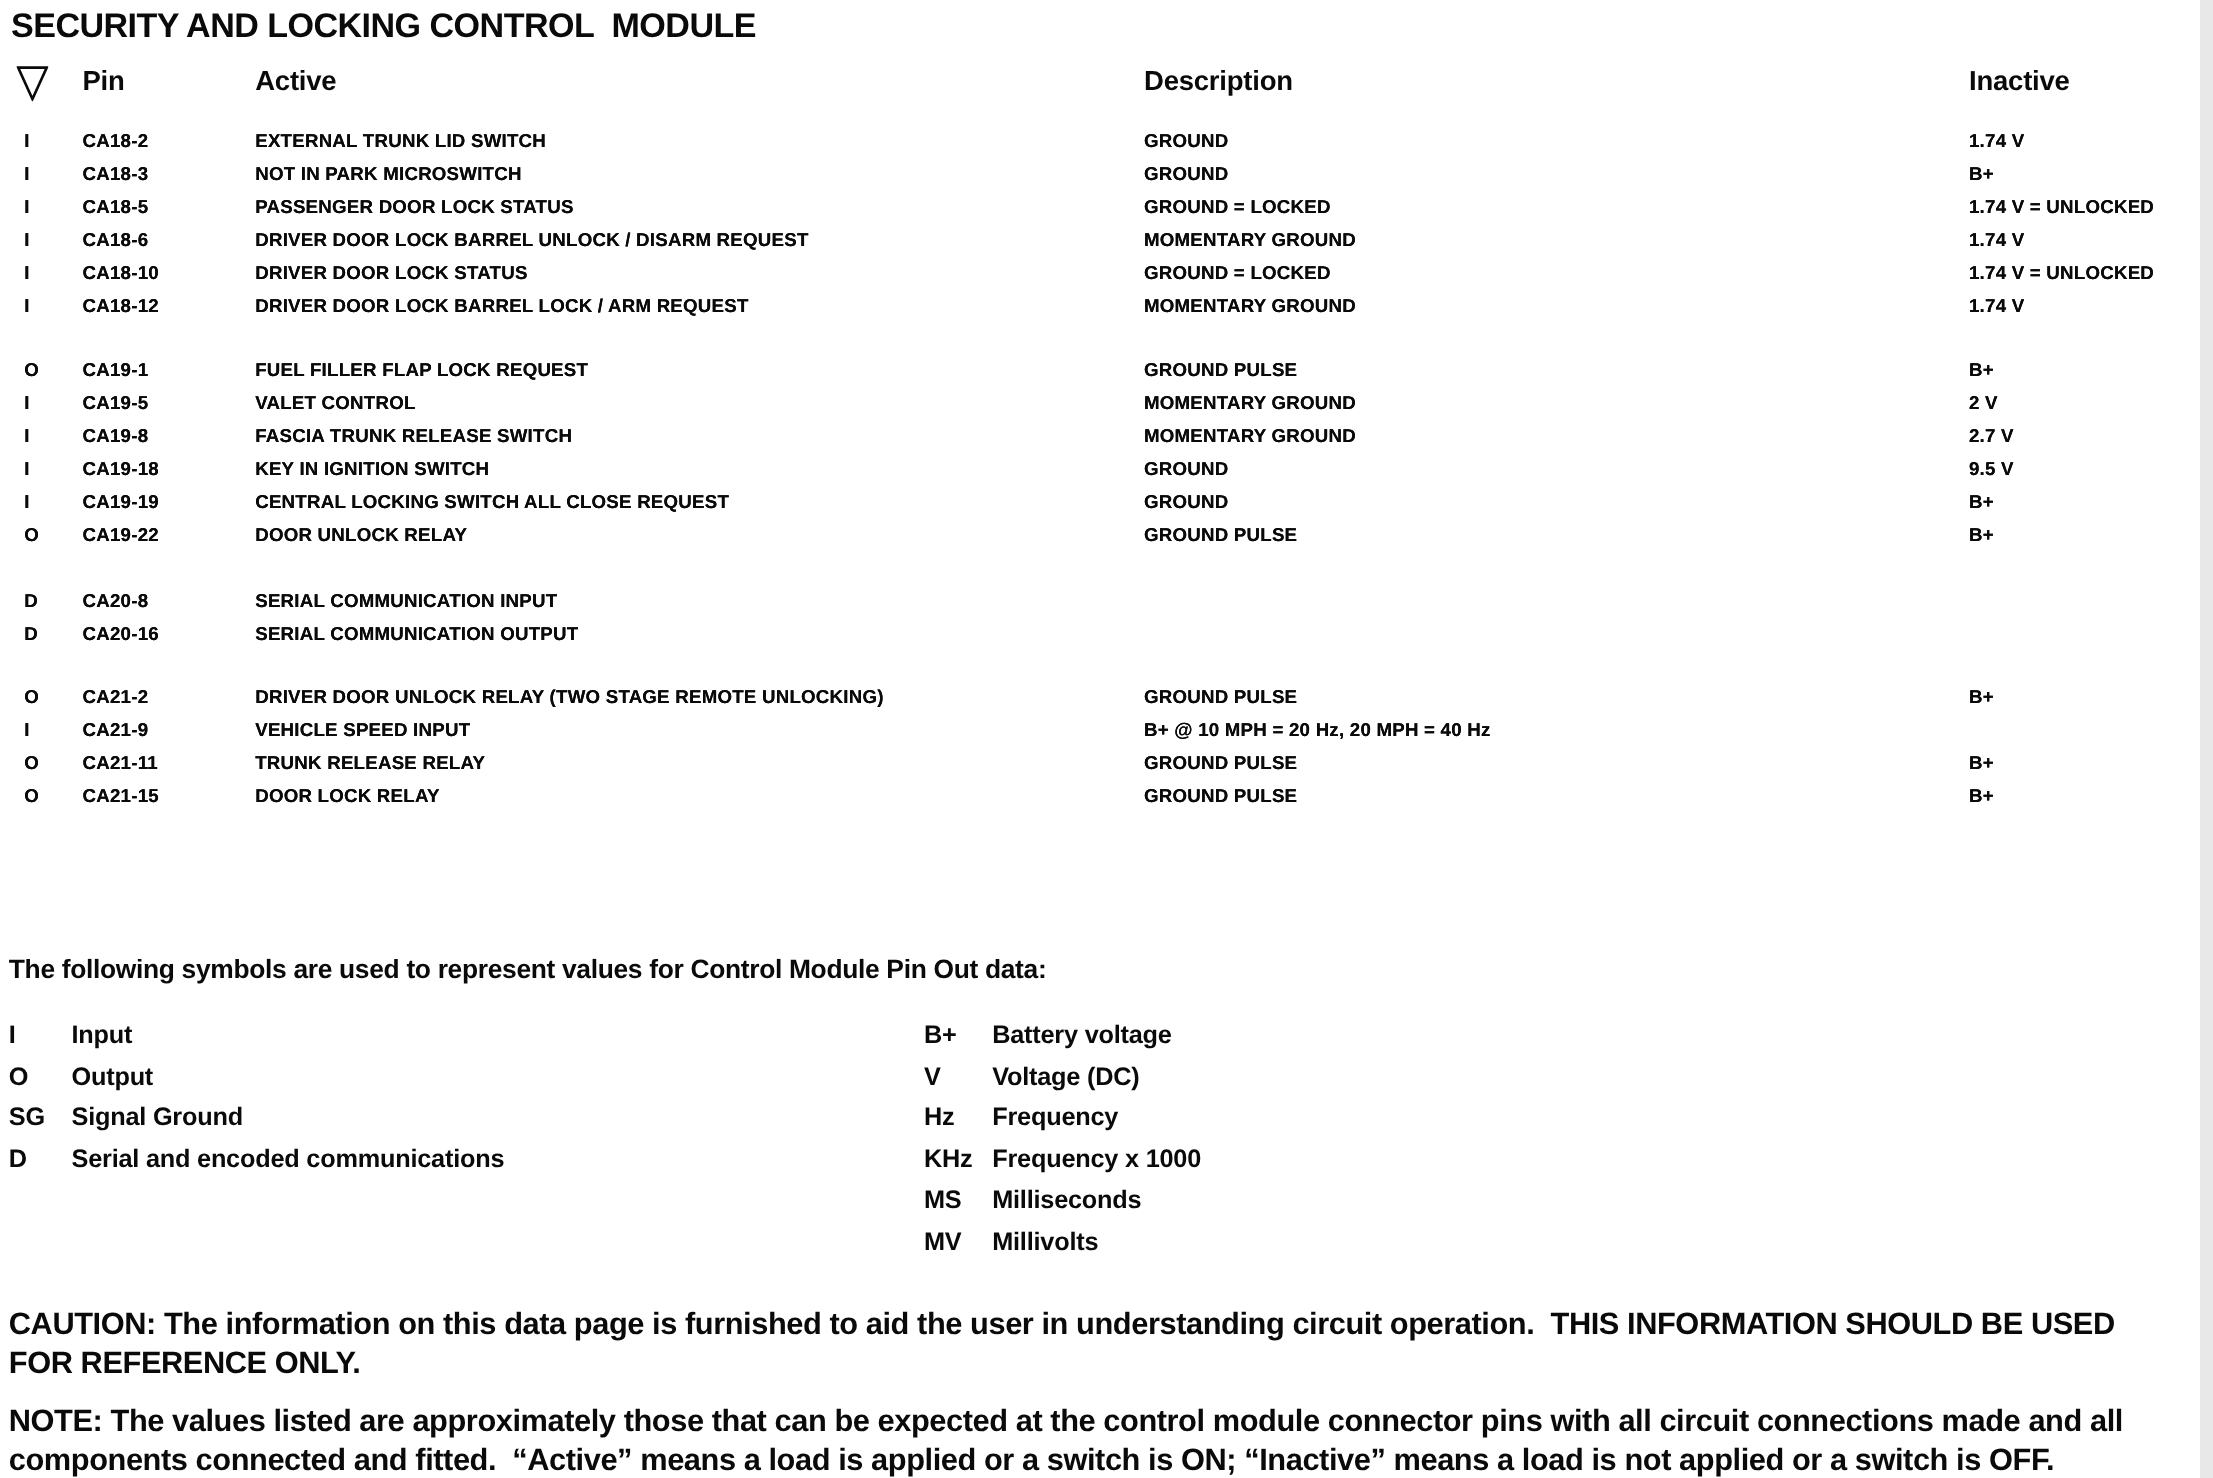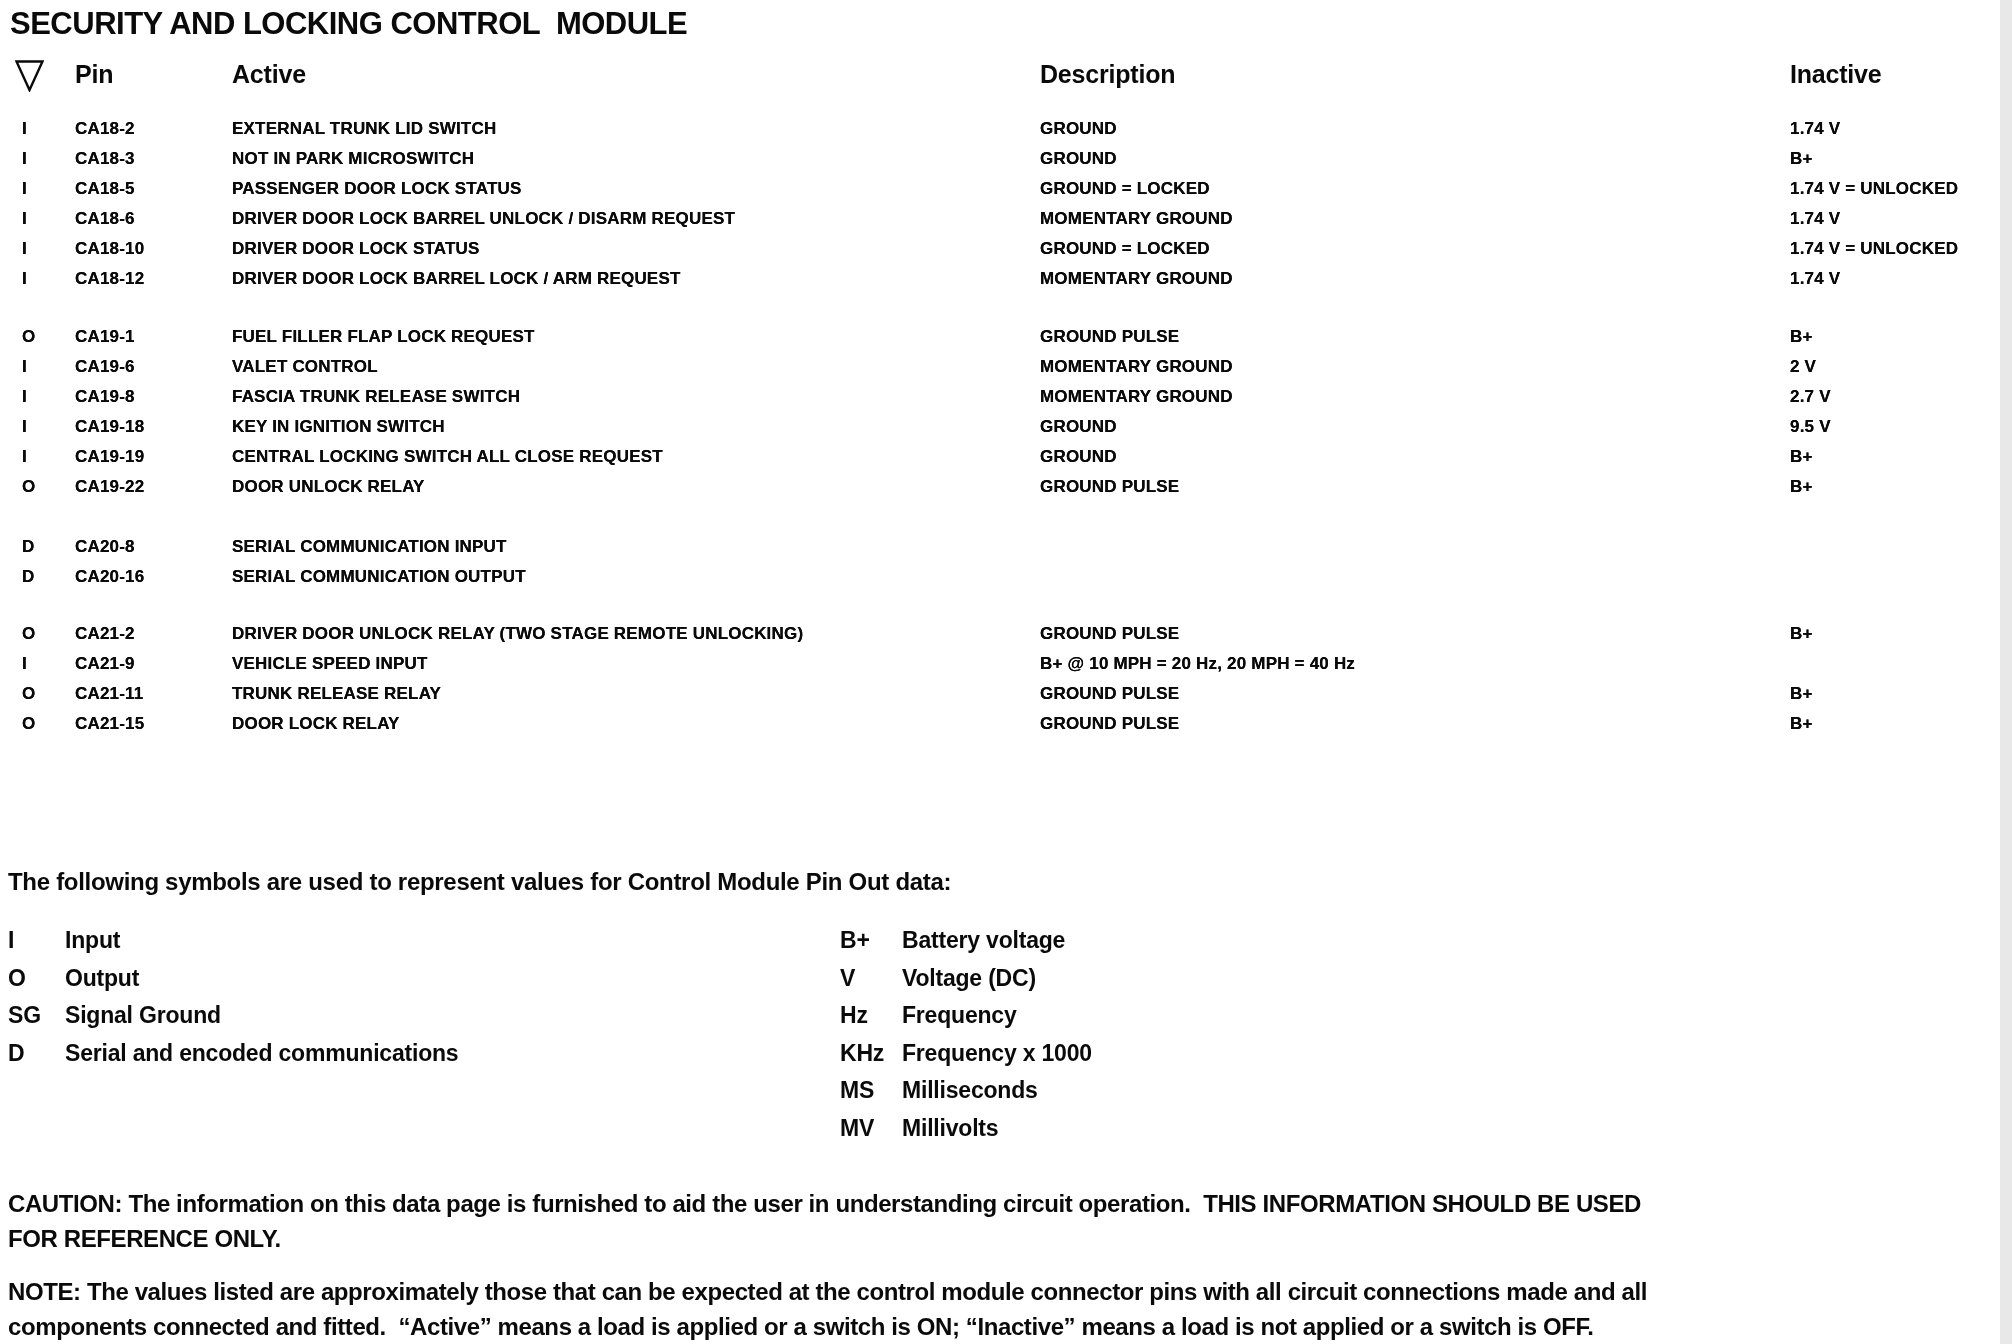--- a/index.html
+++ b/index.html
@@ -51,21 +51,21 @@
   .legend-col.right{left:840px;}
   .legend-item{
     display:grid;line-height:37.5px;height:37.5px;
     font-size:23px;font-weight:bold;letter-spacing:-0.2px;white-space:pre;
   }
   .legend-col.left .legend-item{grid-template-columns:57px auto;}
   .legend-col.right .legend-item{grid-template-columns:62px auto;}
   
   .caution,.note{
     position:absolute;left:8px;right:8px;margin:0;
-    font-size:24px;font-weight:bold;letter-spacing:-0.4px;
+    font-size:28px;font-weight:bold;letter-spacing:-0.4px;
     line-height:35px;white-space:pre-wrap;
   }
   .caution{top:1186px;}
   .note{top:1274px;}
 </style>
 </head>
 <body>
 
 <div class="page">
 
@@ -129,21 +129,21 @@
         <div class="group">
           <div class="row">
             <span class="c">O</span>
             <span class="c">CA19-1</span>
             <span class="c">FUEL FILLER FLAP LOCK REQUEST</span>
             <span class="c">GROUND PULSE</span>
             <span class="c">B+</span>
           </div>
           <div class="row">
             <span class="c">I</span>
-            <span class="c">CA19-6</span>
+            <span class="c">CA19-5</span>
             <span class="c">VALET CONTROL</span>
             <span class="c">MOMENTARY GROUND</span>
             <span class="c">2 V</span>
           </div>
           <div class="row">
             <span class="c">I</span>
             <span class="c">CA19-8</span>
             <span class="c">FASCIA TRUNK RELEASE SWITCH</span>
             <span class="c">MOMENTARY GROUND</span>
             <span class="c">2.7 V</span>

